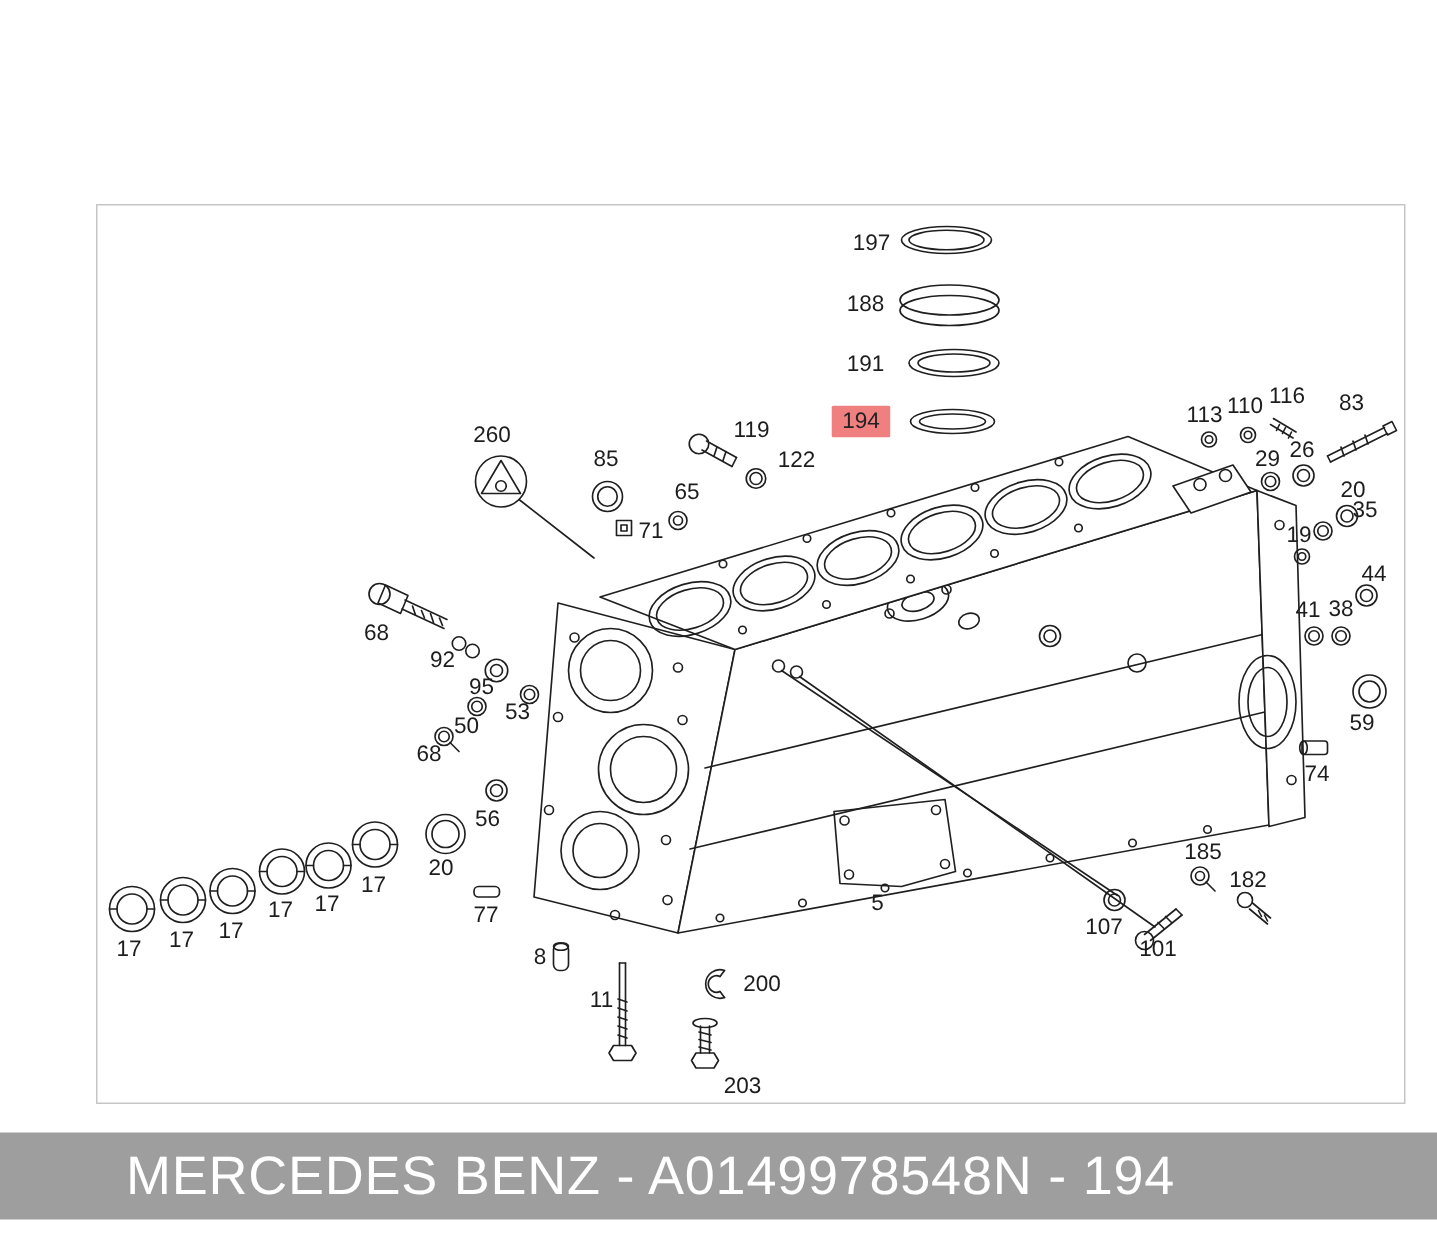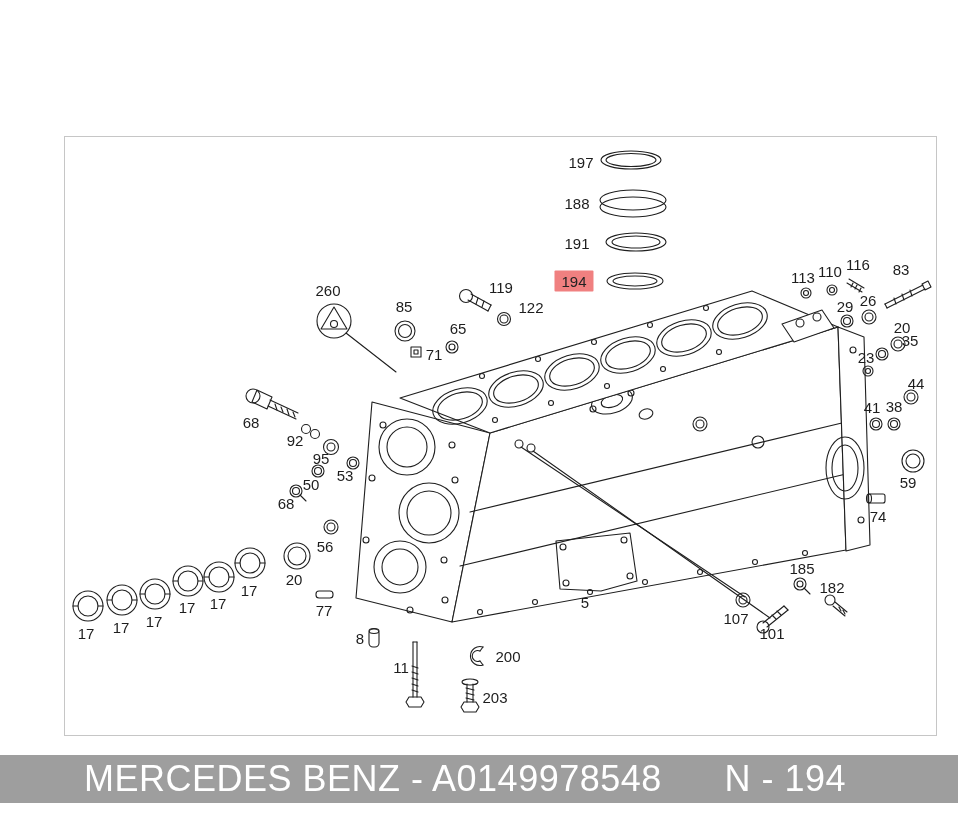--- a/index.html
+++ b/index.html
@@ -2,21 +2,21 @@
 <html><head>
 <meta charset="utf-8">
 <style>
   html,body{margin:0;padding:0;background:#ffffff;}
   body{width:958px;height:827px;position:relative;font-family:"Liberation Sans","DejaVu Sans",sans-serif;overflow:hidden;}
   .diagram-frame{position:absolute;left:64px;top:136px;width:873px;height:600px;border:1px solid #c6c6c6;box-sizing:border-box;background:#ffffff;}
   .drawing-svg{position:absolute;left:0;top:0;width:958px;height:827px;pointer-events:none;}
   .labels-layer{position:absolute;left:0;top:0;width:958px;height:810px;padding-left:34px;}
   .part-label{position:absolute;transform:translate(-50%,-50%);font-size:15px;color:#1d1d1d;white-space:nowrap;line-height:1;}
   .part-label.highlight{padding:3px 7px;border-radius:1px;color:#222;}
-  .footer-banner{position:absolute;left:0;top:755px;width:958px;height:48px;display:flex;align-items:center;justify-content:space-between;box-sizing:border-box;padding:0 112px 0 84px;font-size:36px;letter-spacing:0.5px;}
+  .footer-banner{position:absolute;left:0;top:755px;width:958px;height:58px;display:flex;align-items:center;justify-content:flex-start;box-sizing:border-box;padding:0 112px 0 84px;font-size:36px;letter-spacing:0.5px;}
   .footer-banner span{white-space:nowrap;}
 </style>
 </head>
 <body>
 
 <div class="diagram-frame"></div>
 
 <svg class="drawing-svg" width="958" height="827" viewBox="0 0 958 827" xmlns="http://www.w3.org/2000/svg">
   <g stroke="#1f1f1f" stroke-width="1.1" fill="none" stroke-linecap="round" stroke-linejoin="round">
 
@@ -328,21 +328,21 @@
     <div class="part-label" style="left: 458px; top: 328px;">65</div>
     <div class="part-label" style="left: 434px; top: 354px;">71</div>
     <div class="part-label" style="left: 803px; top: 277px;">113</div>
     <div class="part-label" style="left: 830px; top: 271px;">110</div>
     <div class="part-label" style="left: 858px; top: 264px;">116</div>
     <div class="part-label" style="left: 901px; top: 269px;">83</div>
     <div class="part-label" style="left: 845px; top: 306px;">29</div>
     <div class="part-label" style="left: 868px; top: 300px;">26</div>
     <div class="part-label" style="left: 902px; top: 327px;">20</div>
     <div class="part-label" style="left: 882px; top: 340px; margin-left: 28px;">35</div>
-    <div class="part-label" style="left: 866px; top: 357px;">23</div>
+    <div class="part-label" style="left: 866px; top: 357px;">19</div>
     <div class="part-label" style="left: 916px; top: 383px;">44</div>
     <div class="part-label" style="left: 872px; top: 407px;">41</div>
     <div class="part-label" style="left: 894px; top: 406px;">38</div>
     <div class="part-label" style="left: 251px; top: 422px;">68</div>
     <div class="part-label" style="left: 295px; top: 440px;">92</div>
     <div class="part-label" style="left: 321px; top: 458px;">95</div>
     <div class="part-label" style="left: 345px; top: 475px;">53</div>
     <div class="part-label" style="left: 311px; top: 484px;">50</div>
     <div class="part-label" style="left: 286px; top: 503px;">68</div>
     <div class="part-label" style="left: 325px; top: 546px;">56</div>
@@ -357,19 +357,19 @@
     <div class="part-label" style="left: 908px; top: 482px;">59</div>
     <div class="part-label" style="left: 878px; top: 516px;">74</div>
     <div class="part-label" style="left: 802px; top: 568px;">185</div>
     <div class="part-label" style="left: 832px; top: 587px;">182</div>
     <div class="part-label" style="left: 736px; top: 618px;">107</div>
     <div class="part-label" style="left: 772px; top: 633px;">101</div>
     <div class="part-label" style="left: 585px; top: 602px;">5</div>
     <div class="part-label" style="left: 360px; top: 638px;">8</div>
     <div class="part-label" style="left: 401px; top: 667px;">11</div>
     <div class="part-label" style="left: 508px; top: 656px;">200</div>
-    <div class="part-label" style="left: 495px; top: 697px;">203</div>
+    <div class="part-label" style="left: 495px; top: 724px;">203</div>
   </div>
 
 <div class="footer-banner" id="footer" style="background: rgb(158, 158, 158); color: rgb(255, 255, 255);">
   <span>MERCEDES BENZ - A0149978548</span>
   <span>N - 194</span>
 </div>
 
 </body></html>

